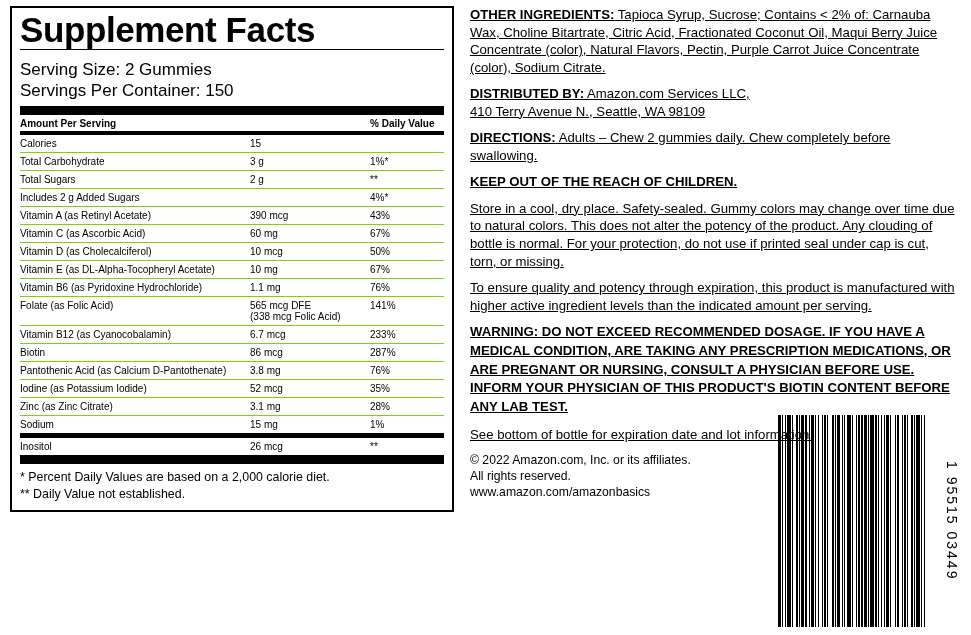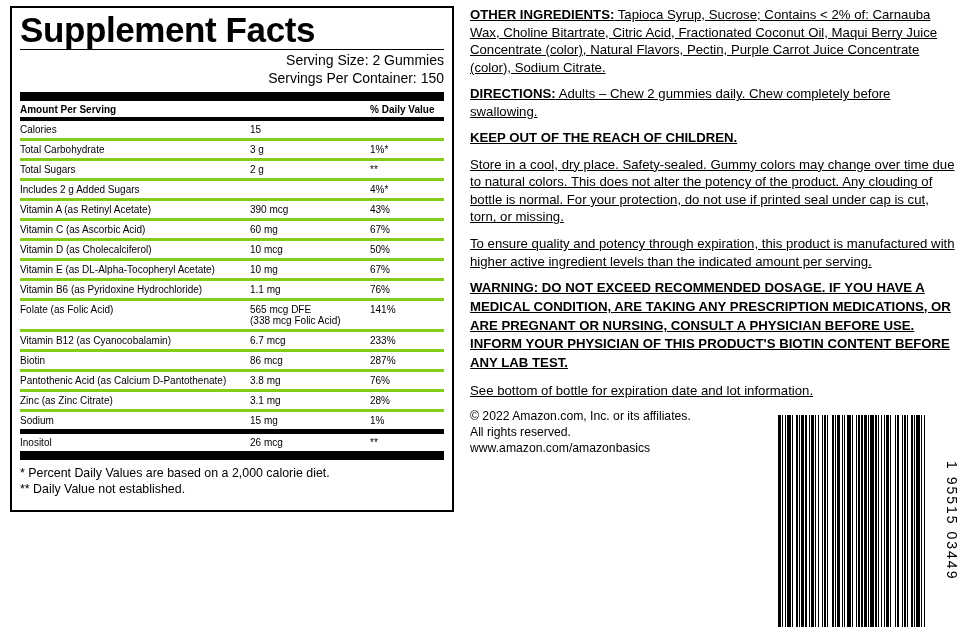--- a/index.html
+++ b/index.html
@@ -47,34 +47,33 @@
   }
   .rule-med {
     border-top: 4px solid #000;
     margin: 0;
   }
   .rule-thin {
     border-top: 1px solid #000;
     margin: 0;
   }
   .sf-serv {
-    font-size: 14px;
+    font-size: 17px;
     line-height: 1.28;
-    margin: 2px 0 4px 0;
-    text-align: right;
+    margin: 9px 0 4px 0;
   }
   .sf-table {
     width: 100%;
     border-collapse: collapse;
     font-size: 10px;
   }
   .sf-table td {
     padding: 3px 0 3px 0;
     vertical-align: top;
-    border-bottom: 3px solid #84cc16;
+    border-bottom: 1px solid #84cc16;
   }
   .sf-table tr.no-line td {
     border-bottom: none;
     margin-top: 40px;
   }
   .col-name { text-align: left; }
   .col-amt {
     text-align: left;
     width: 120px;
     padding-left: 6px !important;
@@ -259,20 +258,25 @@
               <td class="col-name">Biotin</td>
               <td class="col-amt">86 mcg</td>
               <td class="col-dv">287%</td>
             </tr>
             <tr>
               <td class="col-name">Pantothenic Acid (as Calcium D-Pantothenate)</td>
               <td class="col-amt">3.8 mg</td>
               <td class="col-dv">76%</td>
             </tr>
             <tr>
+              <td class="col-name">Iodine (as Potassium Iodide)</td>
+              <td class="col-amt">52 mcg</td>
+              <td class="col-dv">35%</td>
+            </tr>
+            <tr>
               <td class="col-name">Zinc (as Zinc Citrate)</td>
               <td class="col-amt">3.1 mg</td>
               <td class="col-dv">28%</td>
             </tr>
             <tr class="no-line">
               <td class="col-name">Sodium</td>
               <td class="col-amt">15 mg</td>
               <td class="col-dv">1%</td>
             </tr>
           </tbody>
@@ -299,20 +303,24 @@
 
     </div>
   </div>
 
   <div class="right">
 
     <p>
       <span class="lbl">OTHER INGREDIENTS:</span><span> Tapioca Syrup, Sucrose; Contains &lt; 2% of: Carnauba Wax, Choline Bitartrate, Citric Acid, Fractionated Coconut Oil, Maqui Berry Juice Concentrate (color), Natural Flavors, Pectin, Purple Carrot Juice Concentrate (color), Sodium Citrate.</span>
     </p>
 
+    <p>
+      <span class="lbl">DISTRIBUTED BY:</span><span> Amazon.com Services LLC,</span><br>
+      <span>410 Terry Avenue N., Seattle, WA 98109</span>
+    </p>
 
     <p>
       <span class="lbl">DIRECTIONS:</span><span> Adults – Chew 2 gummies daily. Chew completely before swallowing.</span>
     </p>
 
     <p class="lbl">KEEP OUT OF THE REACH OF CHILDREN.</p>
 
     <p>Store in a cool, dry place. Safety-sealed. Gummy colors may change over time due to natural colors. This does not alter the potency of the product. Any clouding of bottle is normal. For your protection, do not use if printed seal under cap is cut, torn, or missing.</p>
 
     <p>To ensure quality and potency through expiration, this product is manufactured with higher active ingredient levels than the indicated amount per serving.</p>

